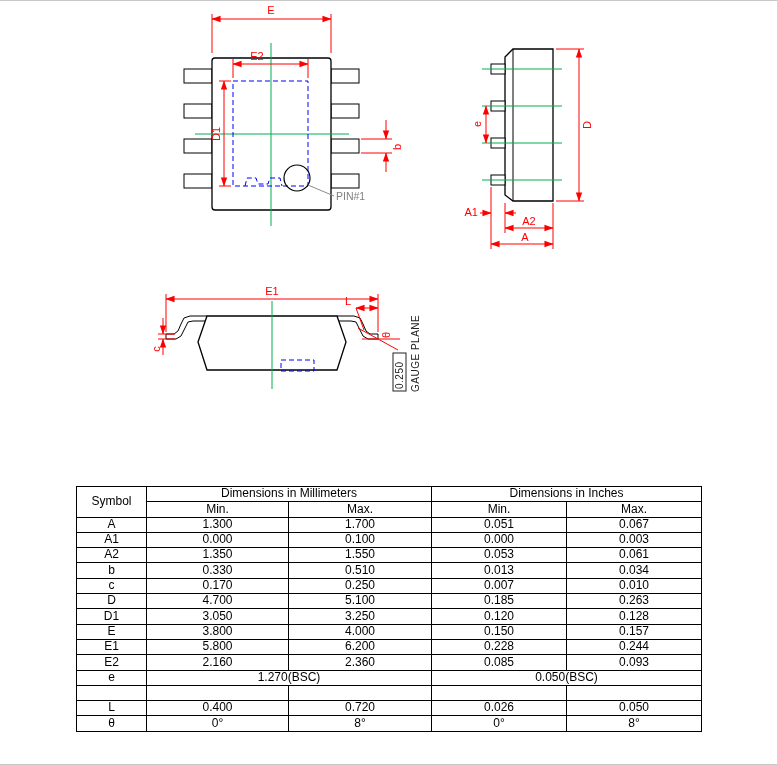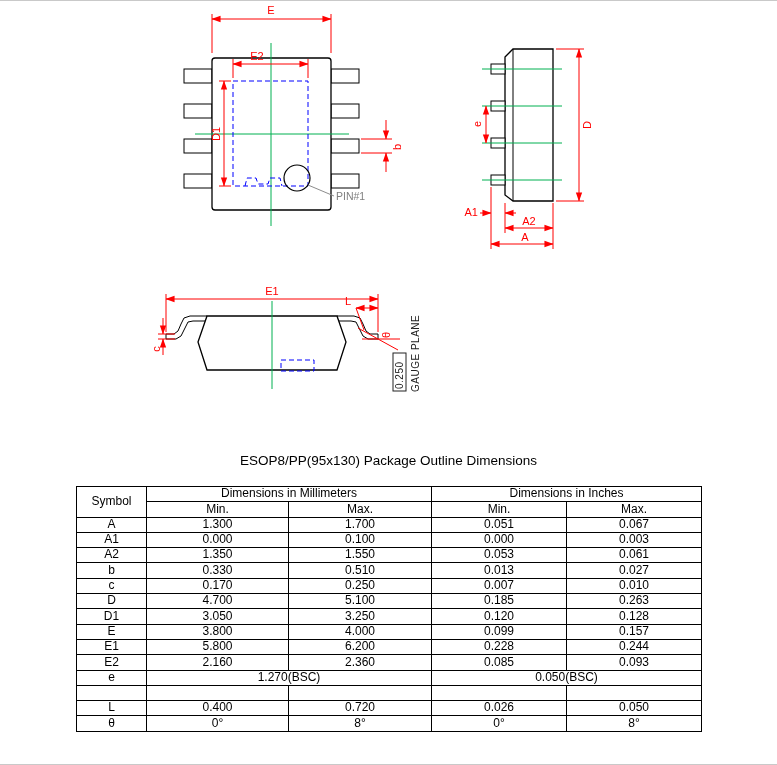--- a/index.html
+++ b/index.html
@@ -174,21 +174,20 @@
         <line class="dim" x1="358" y1="327" x2="398" y2="349"></line>
         <text class="dimtext" transform="rotate(-90 390 334)" x="390" y="334" text-anchor="middle">θ</text>
         <rect x="393" y="352" width="13" height="38" fill="none" stroke="#222" stroke-width="1"></rect>
         <text class="anntext" transform="rotate(-90 403 388)" x="403" y="388" text-anchor="start">0.250</text>
         <text class="anntext" transform="rotate(-90 419 391)" x="419" y="391" text-anchor="start">GAUGE PLANE</text>
       </g>
     </g>
   </svg>
 
   
-  <div class="page-title">ESOP8/PP(95x130) Package Outline Dimensions</div>
 
   
   <table class="dims">
     <colgroup>
       <col style="width:70px">
         <col style="width:142px">
         <col style="width:143px">
       <col style="width:135px">
         <col style="width:135px">
     </colgroup>
@@ -225,21 +224,21 @@
         <td>1.350</td>
         <td>1.550</td>
         <td>0.053</td>
         <td>0.061</td>
       </tr>
       <tr>
         <td>b</td>
         <td>0.330</td>
         <td>0.510</td>
         <td>0.013</td>
-        <td>0.027</td>
+        <td>0.034</td>
       </tr>
       <tr>
         <td>c</td>
         <td>0.170</td>
         <td>0.250</td>
         <td>0.007</td>
         <td>0.010</td>
       </tr>
       <tr>
         <td>D</td>
@@ -252,21 +251,21 @@
         <td>D1</td>
         <td>3.050</td>
         <td>3.250</td>
         <td>0.120</td>
         <td>0.128</td>
       </tr>
       <tr>
         <td>E</td>
         <td>3.800</td>
         <td>4.000</td>
-        <td>0.099</td>
+        <td>0.150</td>
         <td>0.157</td>
       </tr>
       <tr>
         <td>E1</td>
         <td>5.800</td>
         <td>6.200</td>
         <td>0.228</td>
         <td>0.244</td>
       </tr>
       <tr>

